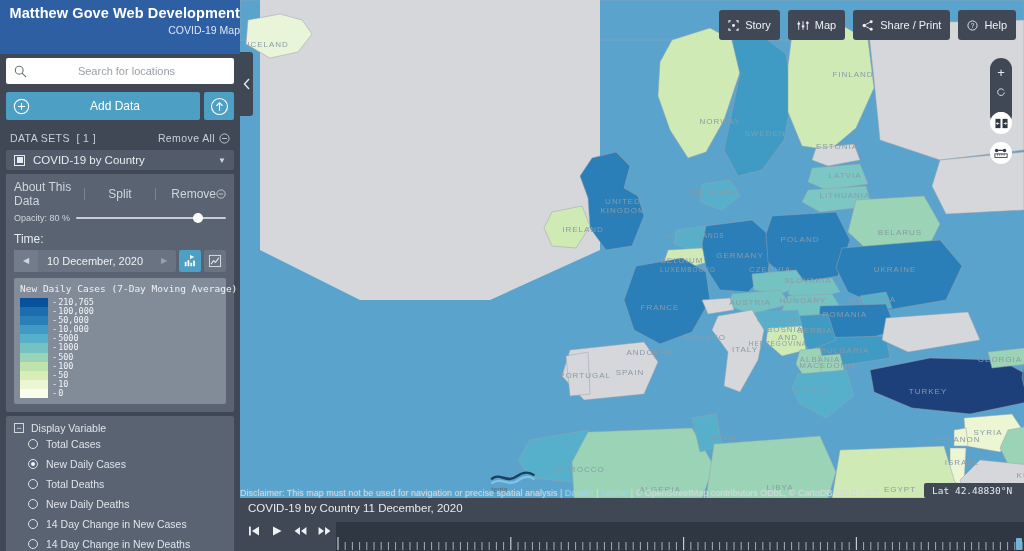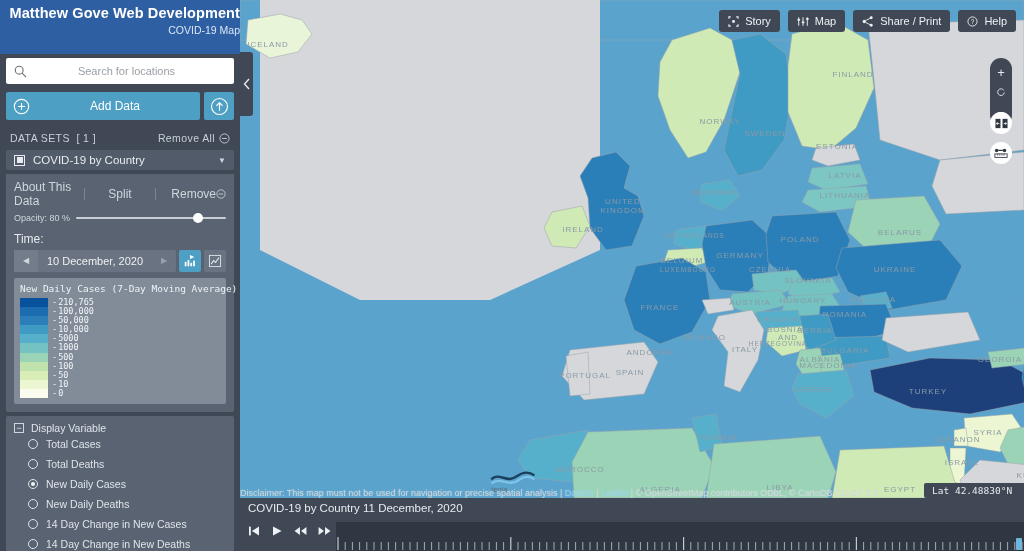--- a/index.html
+++ b/index.html
@@ -41,21 +41,21 @@
   }
 
   
   #map-toolbar {
     position: absolute; right: 8px; top: 10px;
     display: flex; gap: 8px; z-index: 10;
   }
   .tbtn {
     display: flex; align-items: center; gap: 6px;
     background: #3f4854; color: #eef1f4;
-    border-radius: 3px; height: 22px; padding: 0 9px;
+    border-radius: 3px; height: 30px; padding: 0 9px;
     font-size: 11px; cursor: pointer; white-space: nowrap;
   }
   .tbtn svg { display: block; }
 
   
   #zoom-stack {
     position: absolute; right: 12px; top: 58px; width: 22px;
     background: #3f4854; border-radius: 11px;
     display: flex; flex-direction: column; align-items: center;
     padding: 4px 0; z-index: 10;
@@ -684,27 +684,27 @@
     <div id="varpanel">
       <div class="vh">
         <span class="bx">−</span>
         <span>Display Variable</span>
       </div>
       <div id="var-options">
           <div class="radio-row">
             <span class="rd"></span>
             <span>Total Cases</span>
           </div>
+          <div class="radio-row on">
+            <span class="rd"></span>
+            <span>New Daily Cases</span>
+          </div>
           <div class="radio-row">
             <span class="rd"></span>
             <span>Total Deaths</span>
-          </div>
-          <div class="radio-row on">
-            <span class="rd"></span>
-            <span>New Daily Cases</span>
           </div>
           <div class="radio-row">
             <span class="rd"></span>
             <span>New Daily Deaths</span>
           </div>
           <div class="radio-row">
             <span class="rd"></span>
             <span>14 Day Change in New Cases</span>
           </div>
           <div class="radio-row">

